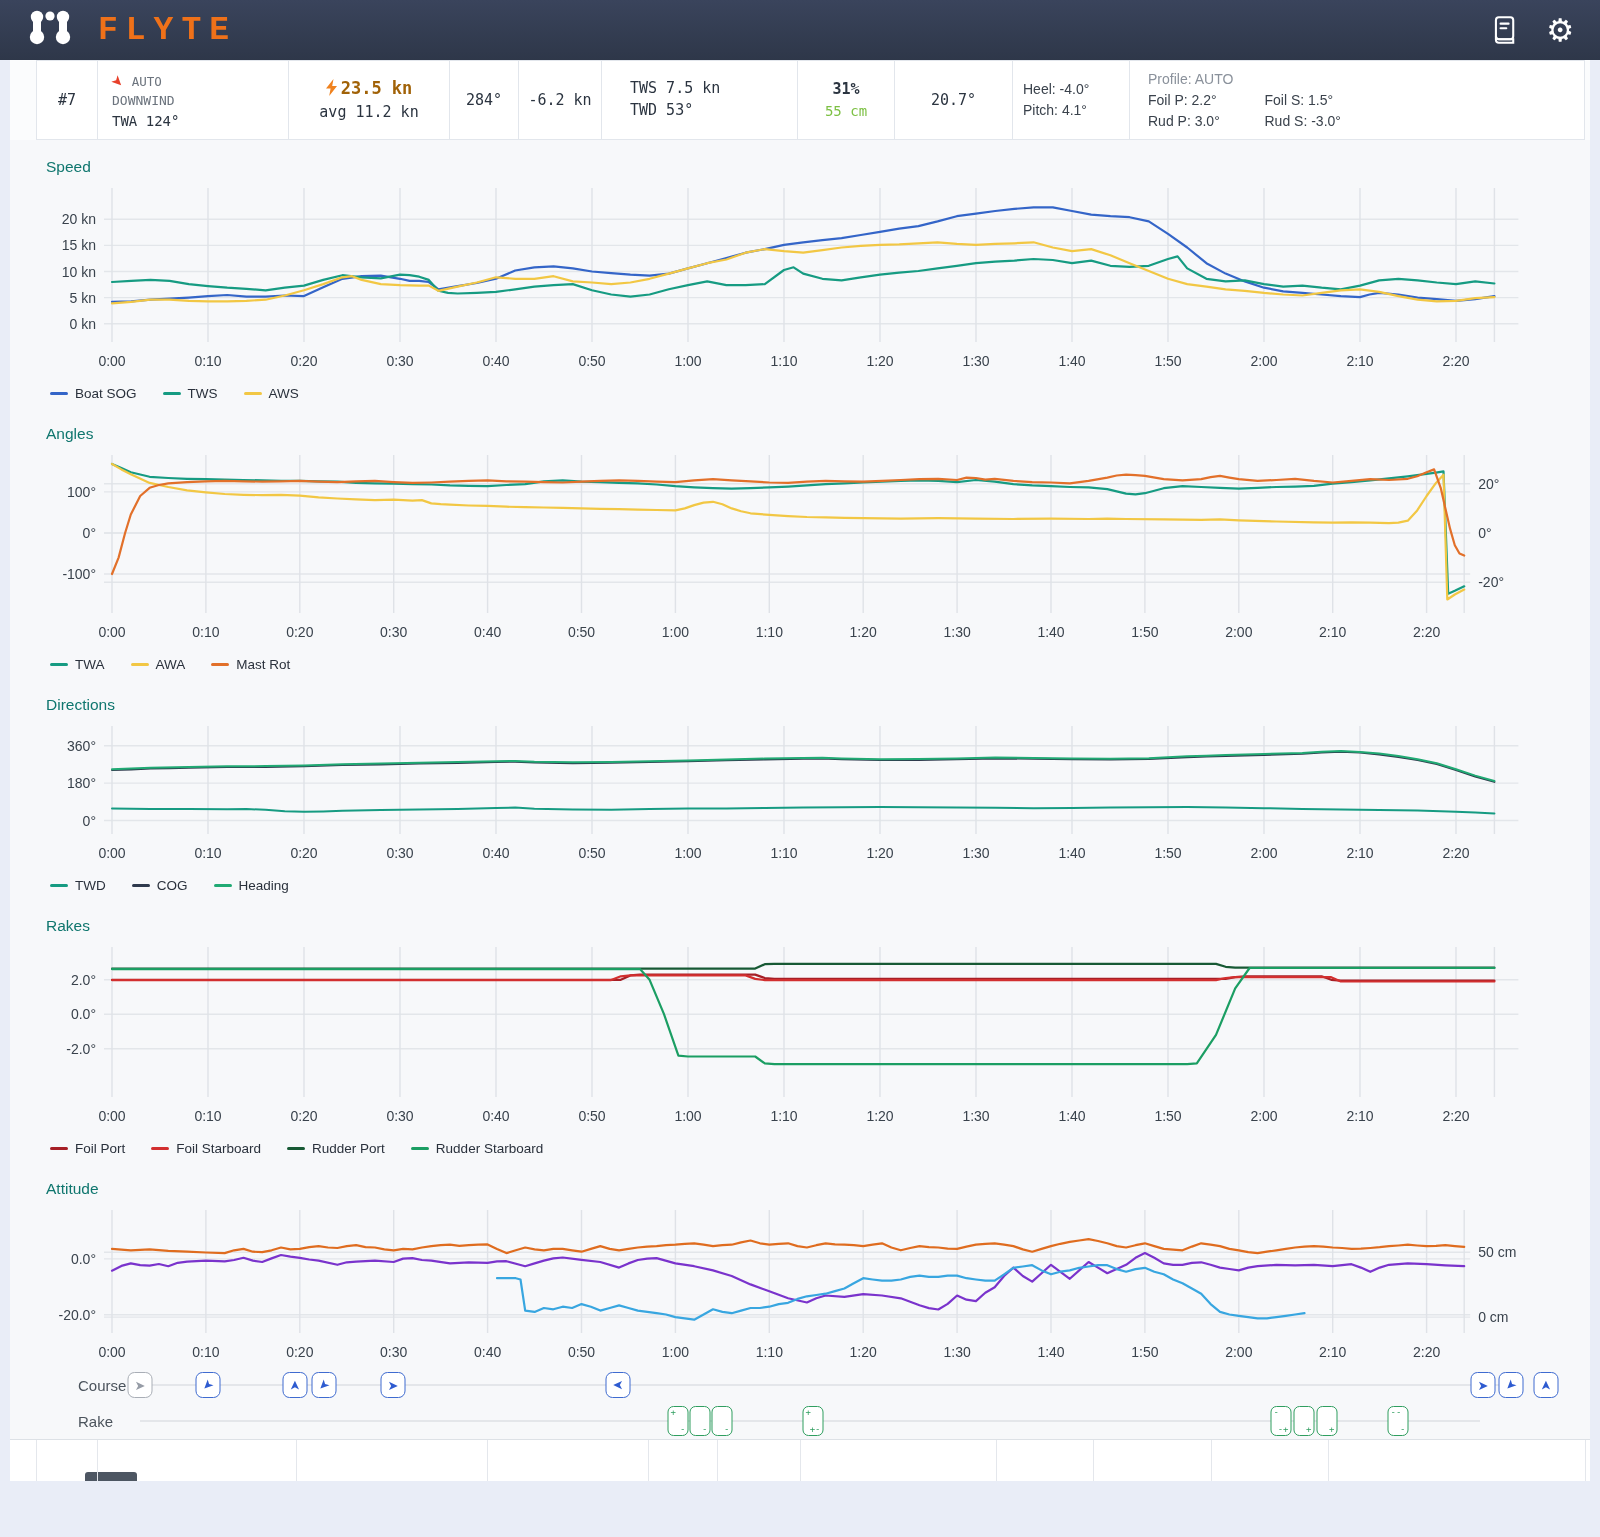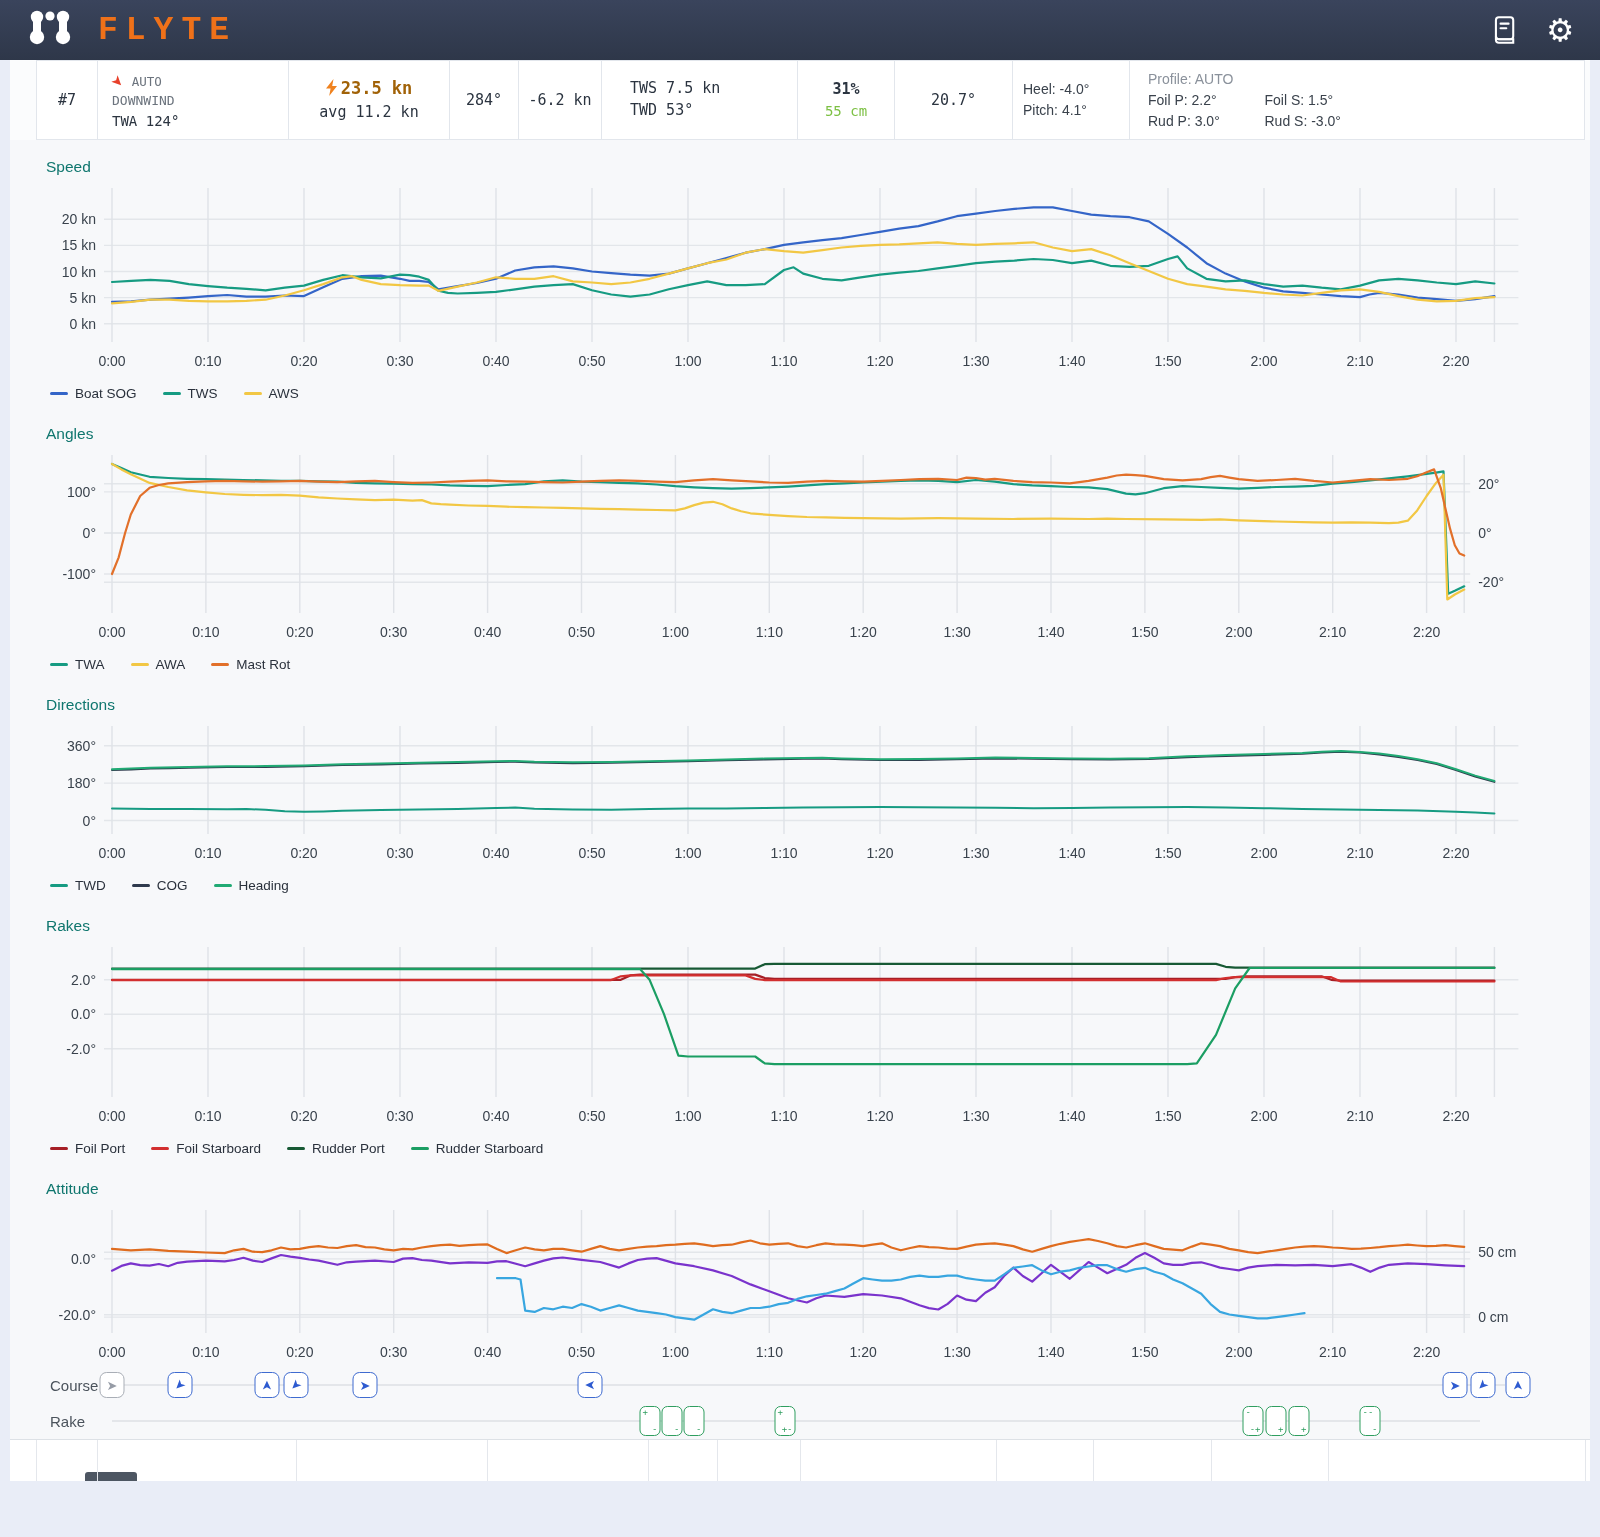--- a/index.html
+++ b/index.html
@@ -36,21 +36,21 @@
   
   .charts-wrap{background:#f7f8fa;padding-top:4px;}
   .chart-title{font-size:15.5px;color:#0f766e;padding:14px 0 4px 36px;}
   .chart-section svg{display:block;width:1540px;margin:0 20px;}
   .tick{font-size:14px;fill:#39424c;font-family:"Liberation Sans",sans-serif;}
   .legend{display:flex;gap:26px;padding:10px 0 10px 40px;font-size:13.5px;color:#2a313c;align-items:center;}
   .legend .li{display:flex;align-items:center;cursor:pointer;}
   .legend .dash{width:18px;height:3.5px;border-radius:2px;margin-right:7px;display:inline-block;}
 
   
-  .ctrl-row{position:relative;height:36px;}
+  .ctrl-row{position:relative;height:36px;margin-left:28px;}
   .ctrl-label{position:absolute;left:40px;top:50%;transform:translateY(-50%);font-size:15px;color:#4b535c;}
   .ctrl-line{position:absolute;left:102px;right:85px;top:50%;height:2px;margin-top:-1px;background:#e4e6ea;}
   .abtn{position:absolute;top:50%;transform:translate(-50%,-50%);width:25px;height:26px;border:1.7px solid #3f6bd0;
     border-radius:7px;background:#fff;display:flex;align-items:center;justify-content:center;color:#2e5bd0;box-sizing:border-box;}
   .abtn .ar{font-size:13px;line-height:1;display:inline-block;}
   .abtn.gray{border-color:#a9aeb6;color:#969ca6;}
   .gbtn{position:absolute;top:50%;transform:translate(-50%,-50%);width:21px;height:30px;border:1.7px solid #2f9e5f;
     border-radius:6px;background:#fff;color:#2f9e5f;font-size:9px;font-family:"DejaVu Sans Mono",monospace;
     display:flex;flex-direction:column;justify-content:space-between;box-sizing:border-box;padding:1px 2px;}
   .gbtn .t{text-align:left;line-height:1;}

